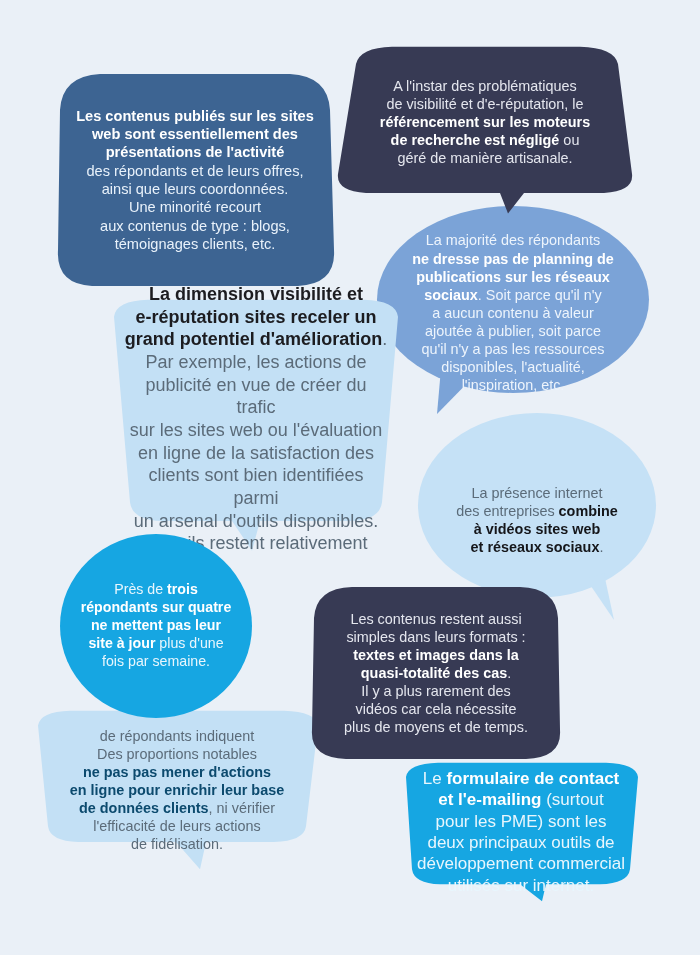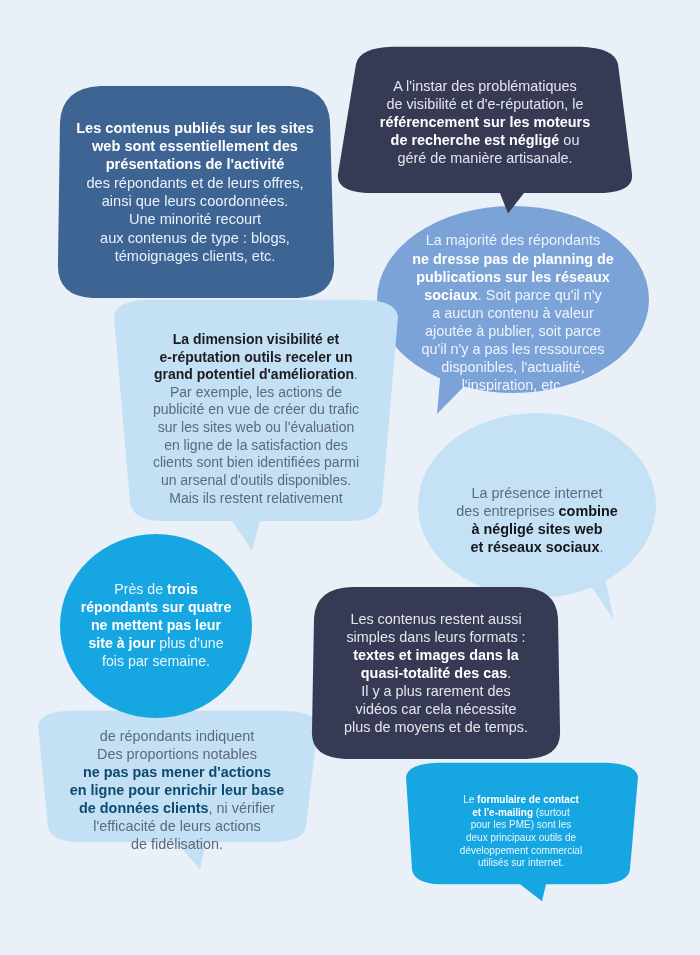--- a/index.html
+++ b/index.html
@@ -38,37 +38,37 @@
     position: absolute;
     inset: 0;
     z-index: 1;
   }
   .shape svg { display: block; width: 100%; height: 100%; overflow: visible; }
   b { font-weight: bold; }
 
   
 
   
-  #b1 { left: 52px;  top: 82px;  width: 286px; height: 220px; }
+  #b1 { left: 52px;  top: 70px;  width: 286px; height: 220px; }
   #b1 .txt { color: #e9f2fb; font-size: 14.6px; }
   #b1 .txt b { color: #ffffff; }
 
   
   #b2 { left: 332px; top: 45px;  width: 306px; height: 172px; }
   #b2 .txt { color: #e4e6ee; font-size: 14.4px; padding: 0 34px 18px 34px; }
   #b2 .txt b { color: #ffffff; }
 
   
   #b3 { left: 377px; top: 206px; width: 272px; height: 214px; }
   #b3 .txt { color: #edf4fc; font-size: 14.4px; padding: 0 26px; }
   #b3 .txt b { color: #ffffff; }
 
   
   #b4 { left: 110px; top: 297px; width: 292px; height: 270px; }
-  #b4 .txt { color: #5b6b79; font-size: 14px; padding: 0 14px 26px 14px; }
+  #b4 .txt { color: #5b6b79; font-size: 18px; padding: 0 14px 26px 14px; }
   #b4 .txt b { color: #1c1c20; }
 
   
   #b5 { left: 418px; top: 413px; width: 238px; height: 214px; }
   #b5 .txt { color: #5b6b79; font-size: 14.4px; padding: 0 18px; }
   #b5 .txt b { color: #15161a; }
 
   
   #b6 { left: 60px;  top: 534px; width: 192px; height: 184px; }
   #b6 .txt { color: #e8f6fd; font-size: 14.2px; padding: 0 8px; }
@@ -79,21 +79,21 @@
   #b7 .txt { color: #e4e6ee; font-size: 14.4px; padding: 0 14px; }
   #b7 .txt b { color: #ffffff; margin-top: 27px; }
 
   
   #b8 { left: 34px;  top: 709px; width: 286px; height: 162px; }
   #b8 .txt { color: #5b6b79; font-size: 14.4px; padding: 0 10px; }
   #b8 .txt b { color: #0c4a6e; }
 
   
   #b9 { left: 400px; top: 761px; width: 242px; height: 142px; }
-  #b9 .txt { color: #e8f6fd; font-size: 10px; padding: 0 12px; }
+  #b9 .txt { color: #e8f6fd; font-size: 17px; padding: 0 12px; }
   #b9 .txt b { color: #ffffff; }
 
   
   #b3 { z-index: 2; }
   #b5 { z-index: 1; }
   #b1 { z-index: 5; }
   #b2 { z-index: 6; }
   #b4 { z-index: 4; }
   #b6 { z-index: 5; }
   #b8 { z-index: 3; }
@@ -159,21 +159,21 @@
   </div>
 
   <div class="bubble" id="b4">
     <div class="shape">
       <svg viewBox="0 0 292 300" preserveAspectRatio="none">
         <path d="M4 22 Q6 4 38 3 L254 3 Q286 4 288 22 L272 228 Q270 248 240 249 L150 249 L142 282 L122 249 L52 249 Q22 248 20 228 Z" fill="#c3e0f5"></path>
       </svg>
     </div>
     <div class="txt">
         <div><b>La dimension visibilité et</b></div>
-        <div><b>e-réputation outils receler un</b></div>
+        <div><b>e-réputation sites receler un</b></div>
         <div><b>grand potentiel d'amélioration</b>.</div>
         <div>Par exemple, les actions de</div>
         <div>publicité en vue de créer du trafic</div>
         <div>sur les sites web ou l'évaluation</div>
         <div>en ligne de la satisfaction des</div>
         <div>clients sont bien identifiées parmi</div>
         <div>un arsenal d'outils disponibles.</div>
         <div>Mais ils restent relativement</div>
       </div>
   </div>
@@ -181,21 +181,21 @@
   <div class="bubble" id="b5">
     <div class="shape">
       <svg viewBox="0 0 238 248" preserveAspectRatio="none">
         <ellipse cx="119" cy="107" rx="119" ry="107" fill="#c5e1f6"></ellipse>
         <path d="M168 192 L196 240 L186 186 Z" fill="#c5e1f6"></path>
       </svg>
     </div>
     <div class="txt">
         <div>La présence internet</div>
         <div>des entreprises <b>combine</b></div>
-        <div><b>à négligé sites web</b></div>
+        <div><b>à vidéos sites web</b></div>
         <div><b>et réseaux sociaux</b>.</div>
       </div>
   </div>
 
   <div class="bubble" id="b6">
     <div class="shape">
       <svg viewBox="0 0 192 184" preserveAspectRatio="none">
         <ellipse cx="96" cy="92" rx="96" ry="92" fill="#16a6e2"></ellipse>
       </svg>
     </div>

